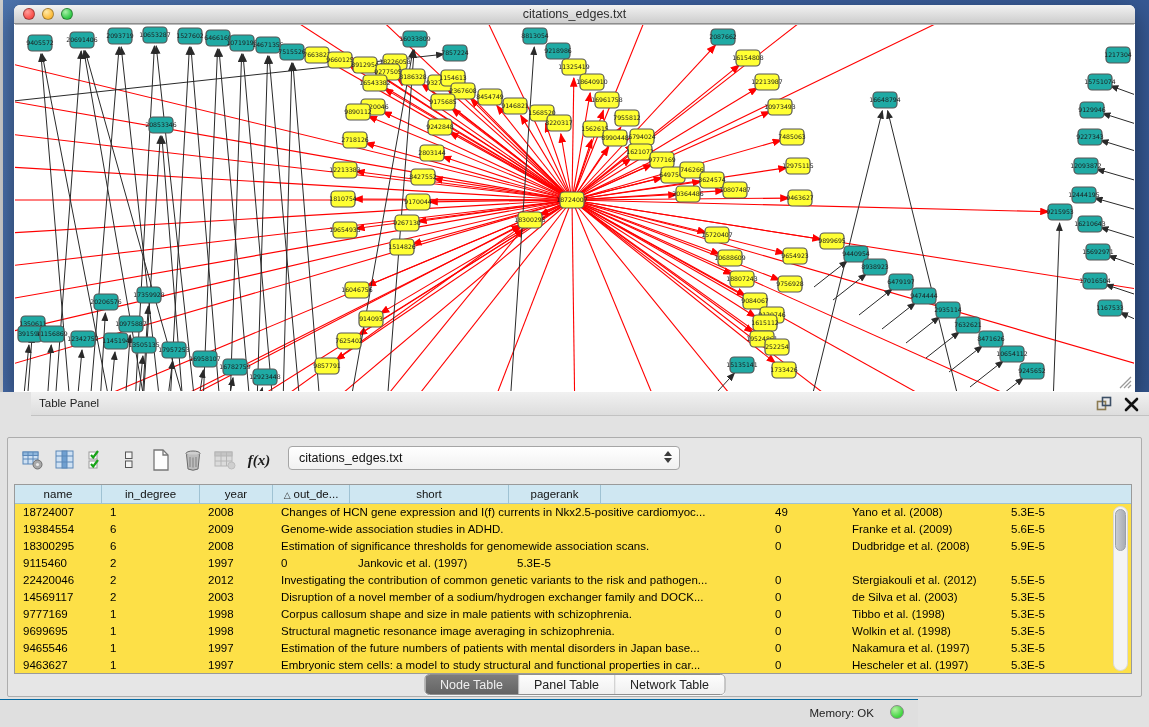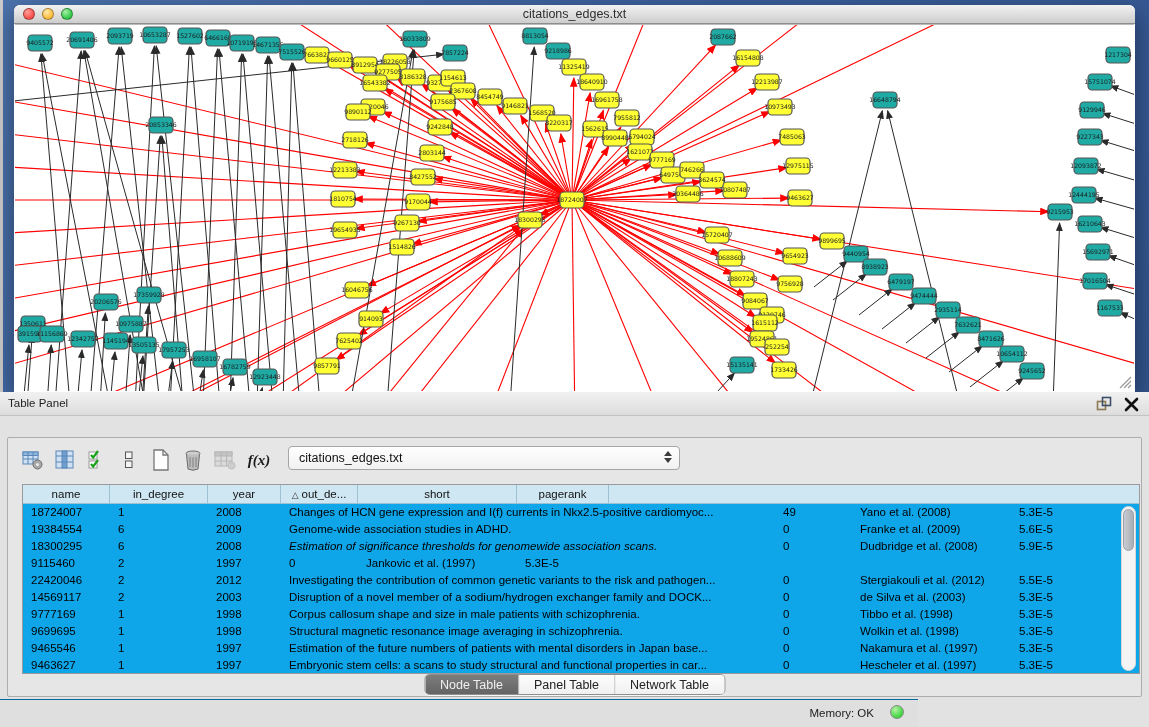--- a/index.html
+++ b/index.html
@@ -21,21 +21,21 @@
   .light { width:12px; height:12px; border-radius:50%; border:1px solid rgba(0,0,0,.35); }
   .light.red { background:radial-gradient(circle at 35% 30%, #ff9d98,#f9524e 65%); }
   .light.yellow { background:radial-gradient(circle at 35% 30%, #ffe9a8,#fdbd3e 65%); }
   .light.green { background:radial-gradient(circle at 35% 30%, #a8f0a8,#35c94a 65%); }
   .net-canvas { position:relative; width:1119px; height:367px; margin:0 1px;
     background:#fff; overflow:hidden; border-top:1px solid #bbb; }
   .net-canvas svg text { font-family:"DejaVu Sans", sans-serif; }
   .resize-grip { position:absolute; right:2px; bottom:2px; }
 
   
-  .table-panel { position:absolute; left:0; top:392px; width:1149px; height:335px; background:#e2e2e2; }
+  .table-panel { position:absolute; left:0; top:392px; width:1149px; height:335px; background:#e2e2e2;padding-left:31px; }
   .panel-header { height:24px; background:linear-gradient(#f1f1f1,#dddddd);
     border-bottom:1px solid #c2c2c2; position:relative; }
   .panel-header .ptitle { position:absolute; left:8px; top:5px; font-size:11.5px; color:#222; }
   .ph-icons { position:absolute; right:10px; top:4px; display:flex; gap:12px; align-items:center; }
   .panel-body { position:absolute; left:7px; top:45px; width:1135px; height:260px;
     border:1px solid #adadad; border-radius:2px; background:#e6e6e6; }
 
   .toolbar { position:absolute; left:0; top:0; width:100%; height:45px; }
   .tbtn { position:absolute; top:8px; width:26px; height:28px; display:flex;
     align-items:center; justify-content:center; }
@@ -43,22 +43,22 @@
     font-size:15px; color:#1a1a1a; }
   .combo { position:absolute; left:280px; top:8px; width:392px; height:24px;
     border:1px solid #a5a5a5; border-radius:4px; background:linear-gradient(#ffffff,#f1f1f1);
     font-size:12.5px; color:#111; line-height:22px; padding-left:10px; }
   .combo .arrows { position:absolute; right:7px; top:4px; display:flex; flex-direction:column; gap:2px; }
   .combo .arrows i { display:block; width:0; height:0; border-left:4px solid transparent;
     border-right:4px solid transparent; }
   .combo .arrows .up { border-bottom:5px solid #3c3c3c; }
   .combo .arrows .down { border-top:5px solid #3c3c3c; }
 
-  .table-wrap { position:absolute; left:14px; top:46px; width:1118px; height:190px;
-    background:#0ea5e9; border:1px solid #9a9a9a; overflow:hidden; }
+  .table-wrap { position:absolute; left:6px; top:46px; width:1118px; height:190px;
+    background:#fde047; border:1px solid #9a9a9a; overflow:hidden; }
   .thead { display:flex; height:19px; background:#cfe7f2; border-bottom:1px solid #9fc2d3; }
   .th { flex:none; font-size:11.5px; color:#111; text-align:center; line-height:18px;
     border-right:1px solid #9fc2d3; overflow:hidden; white-space:nowrap; }
   .sorticon { font-size:9px; margin-right:3px; color:#333; }
   .trow { display:flex; height:17px; }
   .td { flex:none; font-size:11.5px; color:#000; line-height:17px; padding-left:8px;
     overflow:hidden; white-space:nowrap; }
   .vscroll { position:absolute; right:3px; top:21px; width:15px; height:165px;
     background:#f4f4f4; border:1px solid #d8d8d8; border-radius:8px; }
   .vthumb { position:absolute; left:1px; top:2px; width:11px; height:42px; border-radius:6px;
@@ -838,21 +838,21 @@
             <div class="td" style="width: 73px;">2009</div>
             <div class="td" style="width: 494px;">Genome-wide association studies in ADHD.</div>
             <div class="td" style="width: 77px;">0</div>
             <div class="td" style="width: 159px;">Franke et al. (2009)</div>
             <div class="td" style="width: 92px;">5.6E-5</div>
           </div>
           <div class="trow">
             <div class="td" style="width: 87px;">18300295</div>
             <div class="td" style="width: 98px;">6</div>
             <div class="td" style="width: 73px;">2008</div>
-            <div class="td" style="width: 494px; font-style: italic;">Estimation of significance thresholds for genomewide association scans.</div>
+            <div class="td" style="width: 494px;">Estimation of significance thresholds for genomewide association scans.</div>
             <div class="td" style="width: 77px;">0</div>
             <div class="td" style="width: 159px;">Dudbridge et al. (2008)</div>
             <div class="td" style="width: 92px;">5.9E-5</div>
           </div>
           <div class="trow">
             <div class="td" style="width: 87px;">9115460</div>
             <div class="td" style="width: 98px;">2</div>
             <div class="td" style="width: 73px;">1997</div>
             <div class="td" style="width: 77px;">0</div>
             <div class="td" style="width: 159px;">Jankovic et al. (1997)</div>
@@ -900,21 +900,21 @@
             <div class="td" style="width: 73px;">1997</div>
             <div class="td" style="width: 494px;">Estimation of the future numbers of patients with mental disorders in Japan base...</div>
             <div class="td" style="width: 77px;">0</div>
             <div class="td" style="width: 159px;">Nakamura et al. (1997)</div>
             <div class="td" style="width: 92px;">5.3E-5</div>
           </div>
           <div class="trow">
             <div class="td" style="width: 87px;">9463627</div>
             <div class="td" style="width: 98px;">1</div>
             <div class="td" style="width: 73px;">1997</div>
-            <div class="td" style="width: 494px;">Embryonic stem cells: a scans to study structural and functional properties in car...</div>
+            <div class="td" style="width: 494px;">Embryonic stem cells: a model to study structural and functional properties in car...</div>
             <div class="td" style="width: 77px;">0</div>
             <div class="td" style="width: 159px;">Hescheler et al. (1997)</div>
             <div class="td" style="width: 92px;">5.3E-5</div>
           </div>
         </div>
       <div class="vscroll">
         <div class="vthumb"></div>
       </div>
     </div>
 

